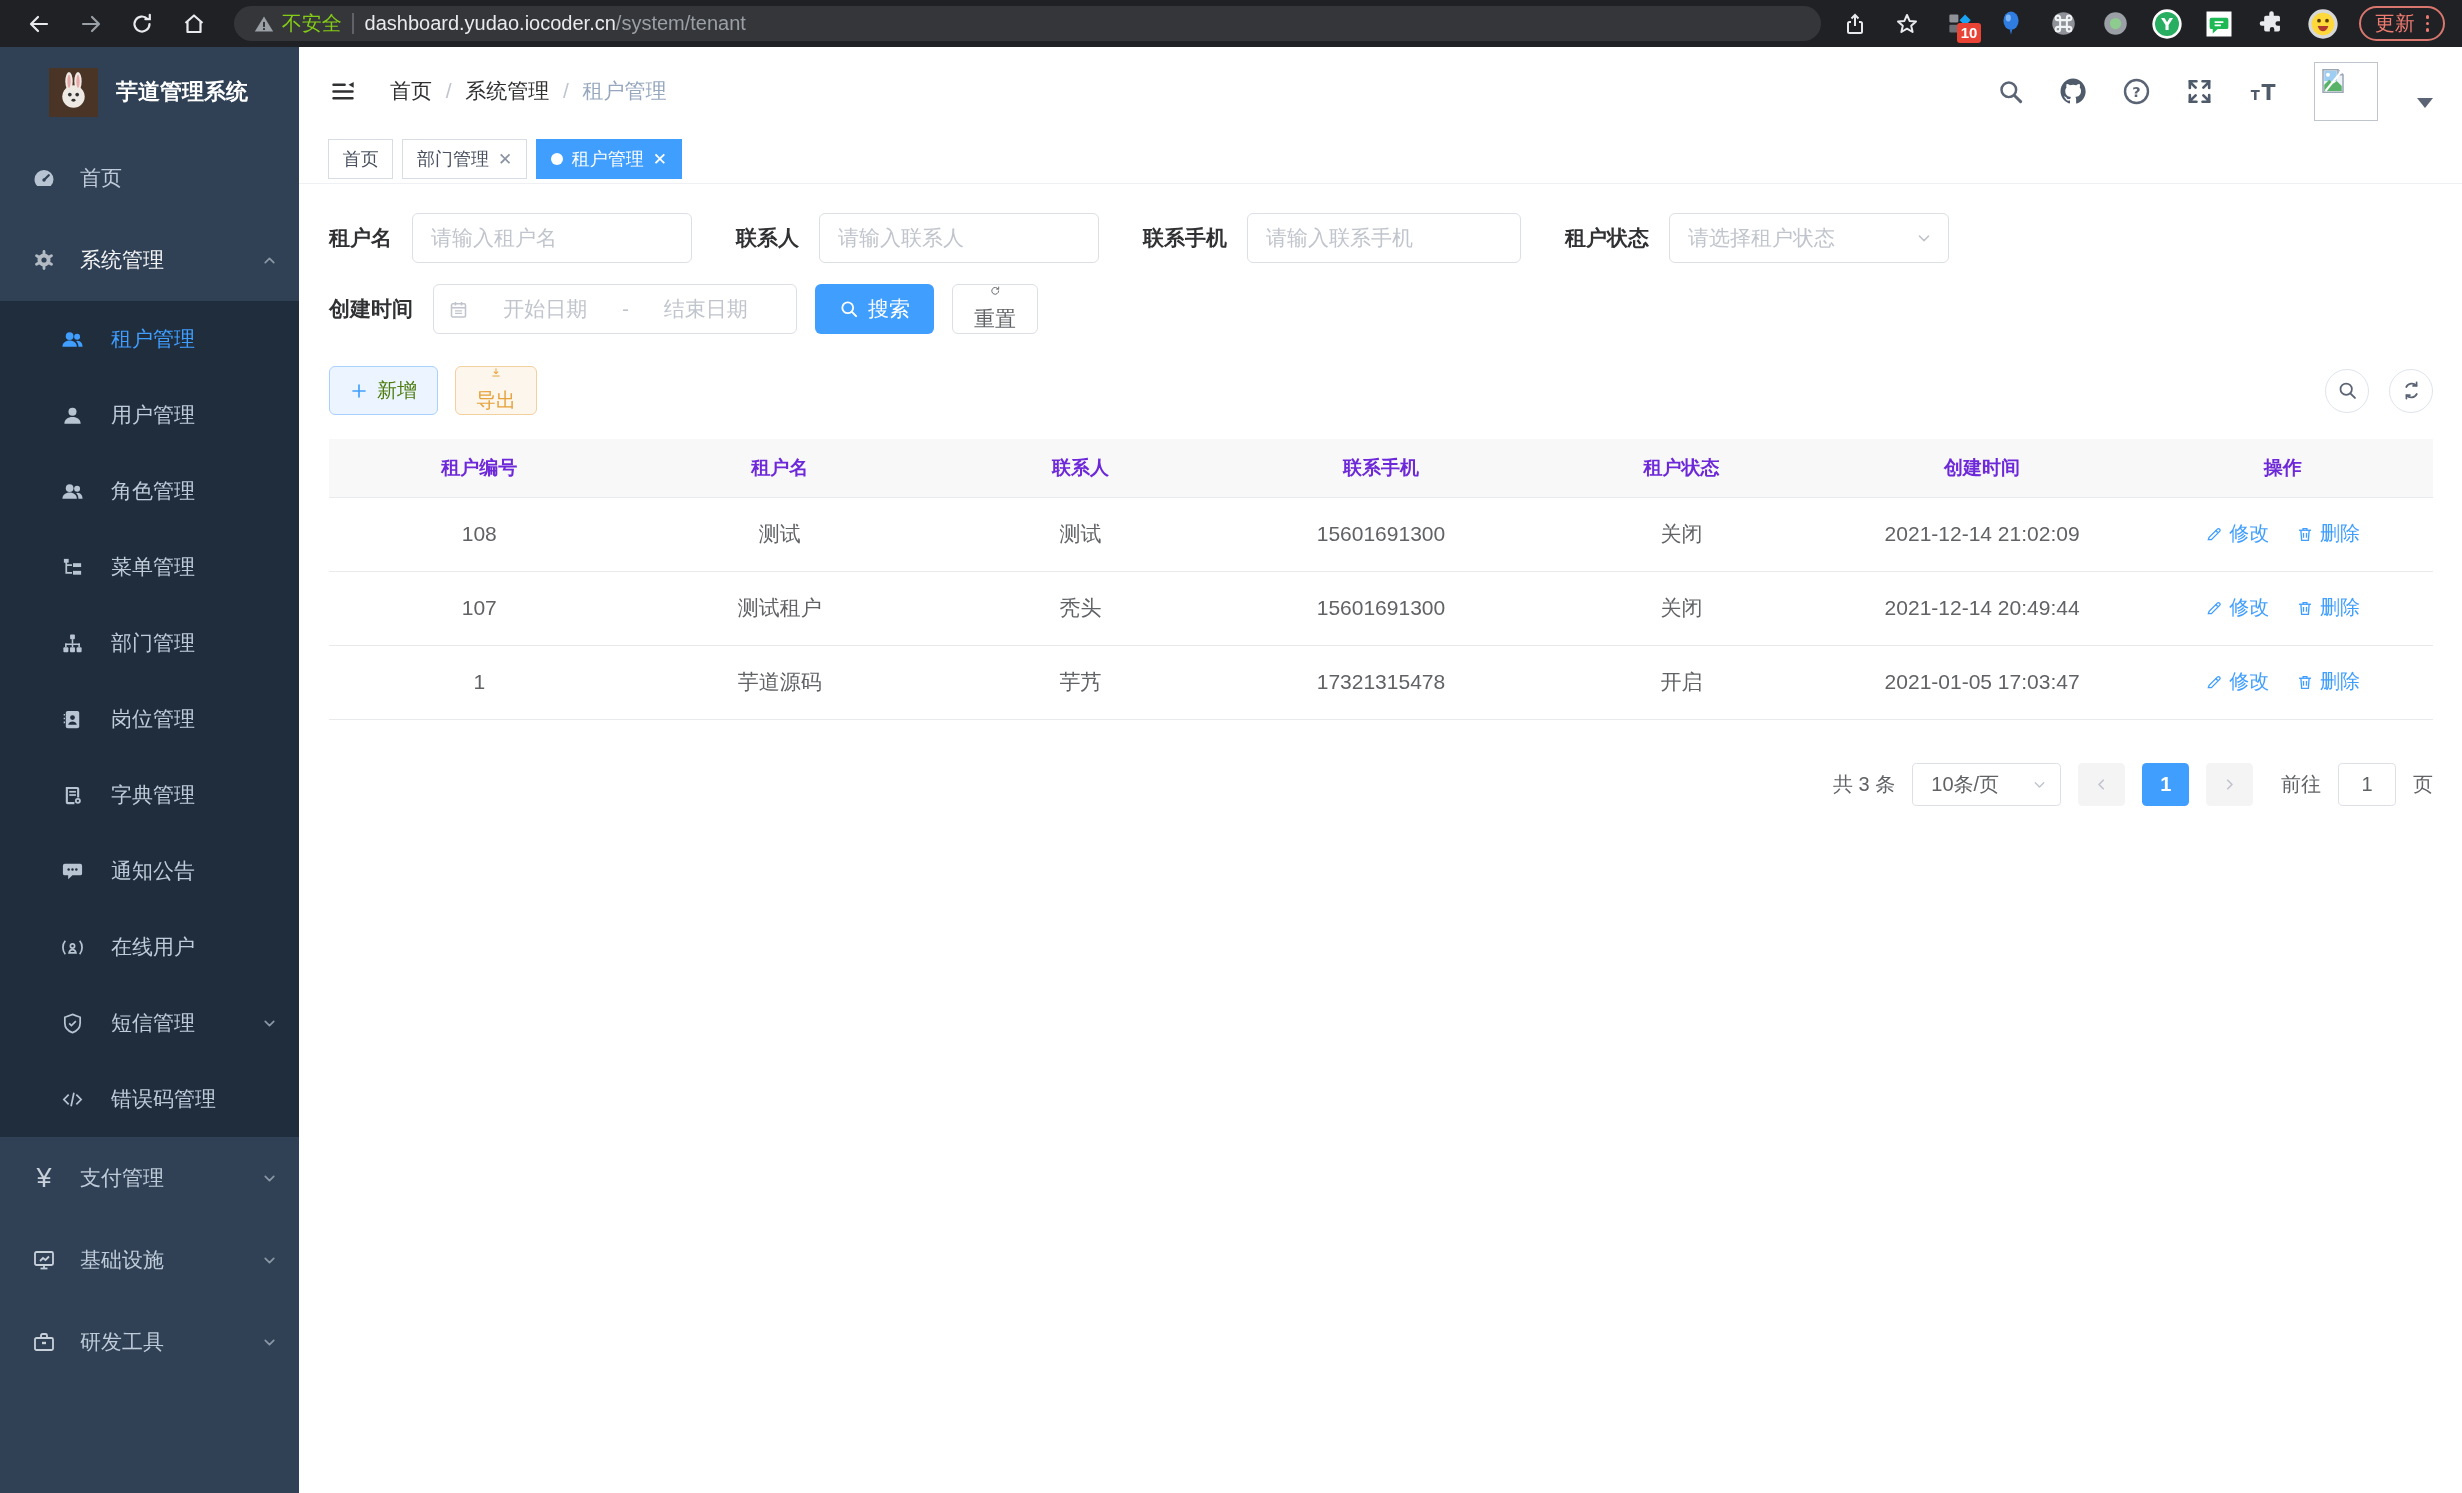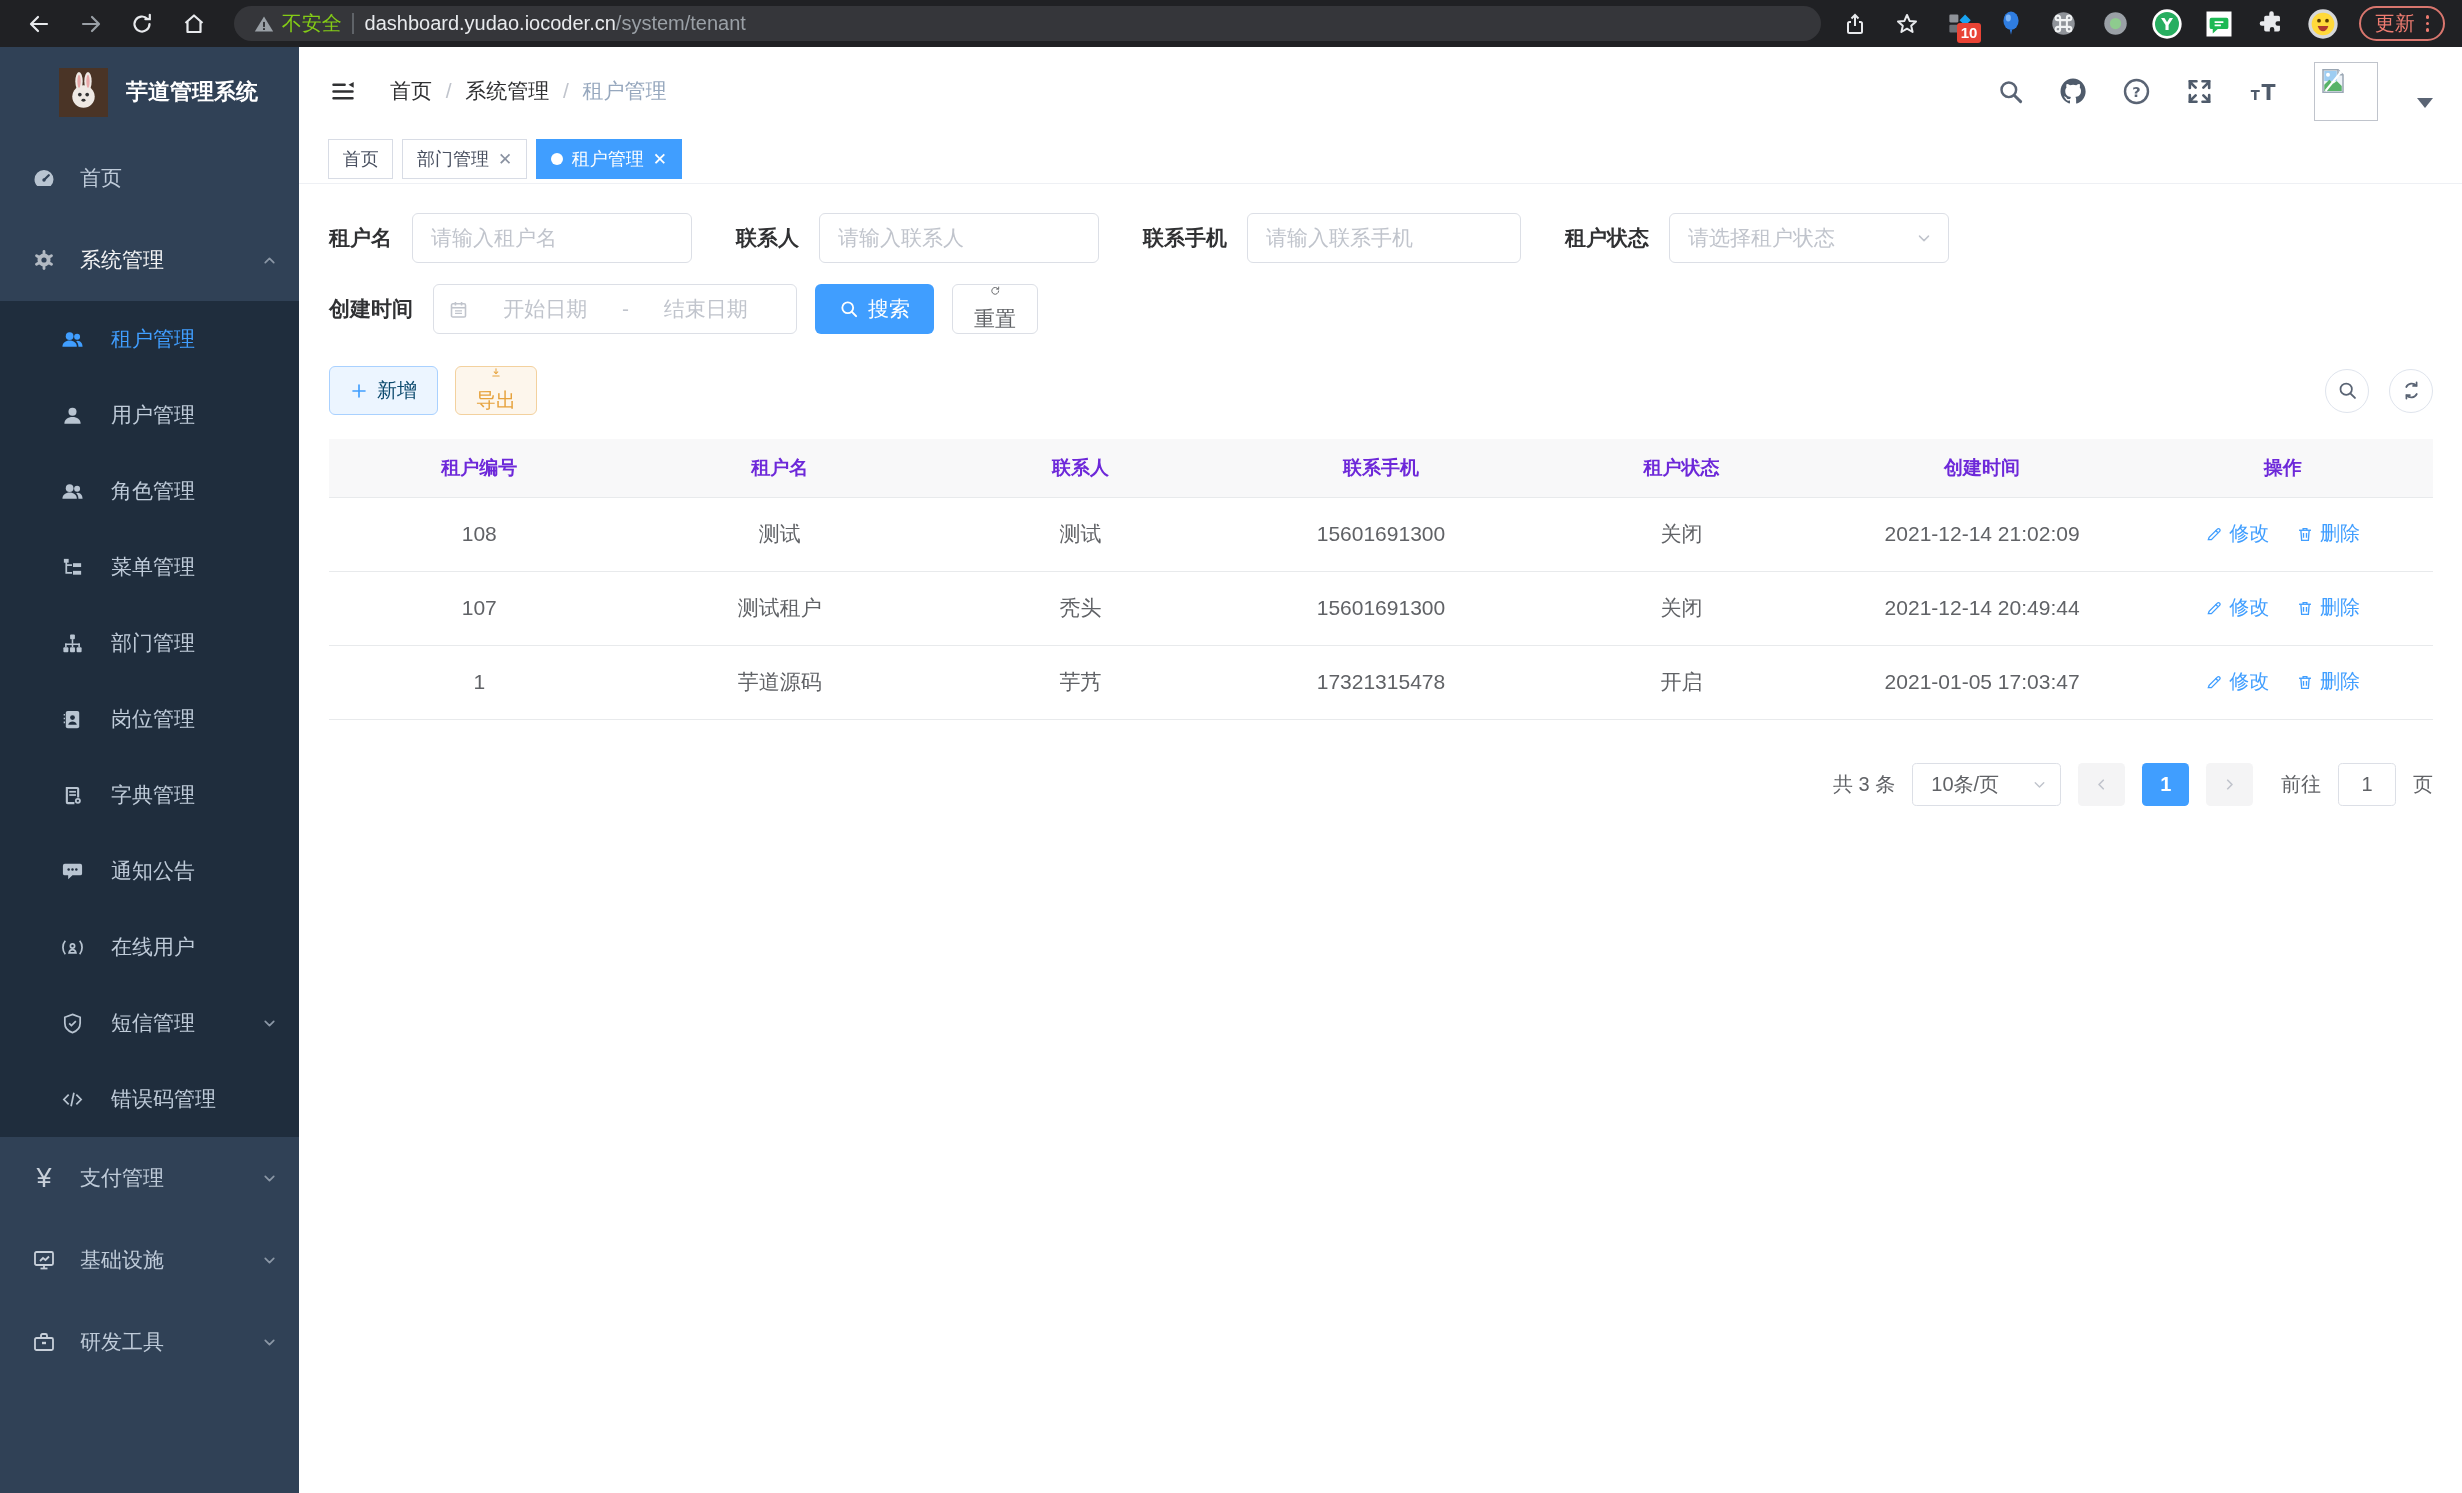--- a/index.html
+++ b/index.html
@@ -16,21 +16,21 @@
   .chrome-right { display:flex; align-items:center; gap:20px; flex:0 0 auto; }
   .ext { width:32px; height:32px; display:flex; align-items:center; justify-content:center; position:relative; flex:0 0 auto; }
   .ext-badge { position:absolute; right:-6px; bottom:-3px; background:#e94335; color:#fff; font-size:15px; line-height:1; padding:2.3px 3.8px; border-radius:3px; font-weight:700; }
   .update-btn { display:flex; align-items:center; gap:10.7px; border:2.3px solid #d9766e; color:#ee7b70; border-radius:20px; height:35px; padding:0 13.7px; font-size:20px; }
   .vdots { display:flex; flex-direction:column; gap:3px; }
   .vdots i { width:3.8px; height:3.8px; border-radius:50%; background:#ee7b70; }
 
   
   .app { display:flex; height:1447px; }
   .sidebar { width:299px; background:#304156; flex:0 0 auto; display:flex; flex-direction:column; }
-  .logo-row { height:90px; display:flex; align-items:center; padding-left:49px; gap:18px;margin-left:10px; }
+  .logo-row { height:90px; display:flex; align-items:center; padding-left:49px; gap:18px; }
   .logo-img { width:49px; height:49px; flex:0 0 auto; }
   .logo-title { color:#fff; font-size:22px; font-weight:700; }
   .menu-item { height:82px; display:flex; align-items:center; padding:0 21px 0 32px; color:#bfcbd9; font-size:21px; cursor:pointer; }
   .menu-item .mi-label { margin-left:24px; }
   .menu-item .arrow { margin-left:auto; }
   .submenu { background:#1f2d3d; }
   .submenu .menu-item { height:76px; padding-left:61px; }
   .submenu .menu-item .mi-label { margin-left:27px; }
   .menu-item.active { color:#409eff; }
   .menu-item.parent-open { color:#f4f4f5; }
@@ -69,21 +69,21 @@
   .date-box { width:364px; height:50px; border:1.5px solid #dcdfe6; border-radius:6px; display:flex; align-items:center; padding:0 13.7px; gap:0; }
   .date-box .ph { color:#c0c4cc; font-size:21px; flex:1; text-align:center; }
   .date-box .dash { color:#c0c4cc; font-size:21px; }
   .row2 { margin-top:21px; }
   .btn { display:inline-flex; align-items:center; justify-content:center; gap:9px; height:50px; border-radius:6px; font-size:21px; cursor:pointer; border:1.5px solid transparent; }
   .btn-primary { background:#409eff; color:#fff; padding:0 23px; margin-left:18px; }
   .btn-plainwhite { background:#fff; border-color:#dcdfe6; color:#606266; padding:0 21px; margin-left:18px;flex-direction:column; }
 
   
   .toolbar { margin-top:32px; display:flex; align-items:center; }
-  .btn-add { height:49px; background:#ecf5ff; border-color:#a9d1ff; color:#0c4a6e; font-size:20px; padding:0 20px; }
+  .btn-add { height:49px; background:#ecf5ff; border-color:#a9d1ff; color:#4d7c0f; font-size:20px; padding:0 20px; }
   .btn-export { height:49px; background:#fdf6ec; border-color:#f3d19e; color:#e6a23c; font-size:20px; padding:0 20px; margin-left:17px;flex-direction:column; }
   .tool-right { margin-left:auto; display:flex; gap:20px; }
   .circle-btn { width:44px; height:44px; border-radius:50%; border:1.5px solid #dfe4ed; background:#fff; display:flex; align-items:center; justify-content:center; cursor:pointer; }
 
   
   table.grid { margin-top:24px; width:100%; border-collapse:collapse; table-layout:fixed; }
   .grid th { background:#f8f8f9; color:#6d28d9; font-size:19px; font-weight:700; height:58px; text-align:center; border-bottom:1.5px solid #e8eaec; }
   .grid td { height:74px; text-align:center; font-size:21px; color:#606266; border-bottom:1.5px solid #e8eaec; }
   .grid tr { background:#fff; }
   .op-link { color:#409eff; font-size:20px; display:inline-flex; align-items:center; gap:6px; cursor:pointer; }

